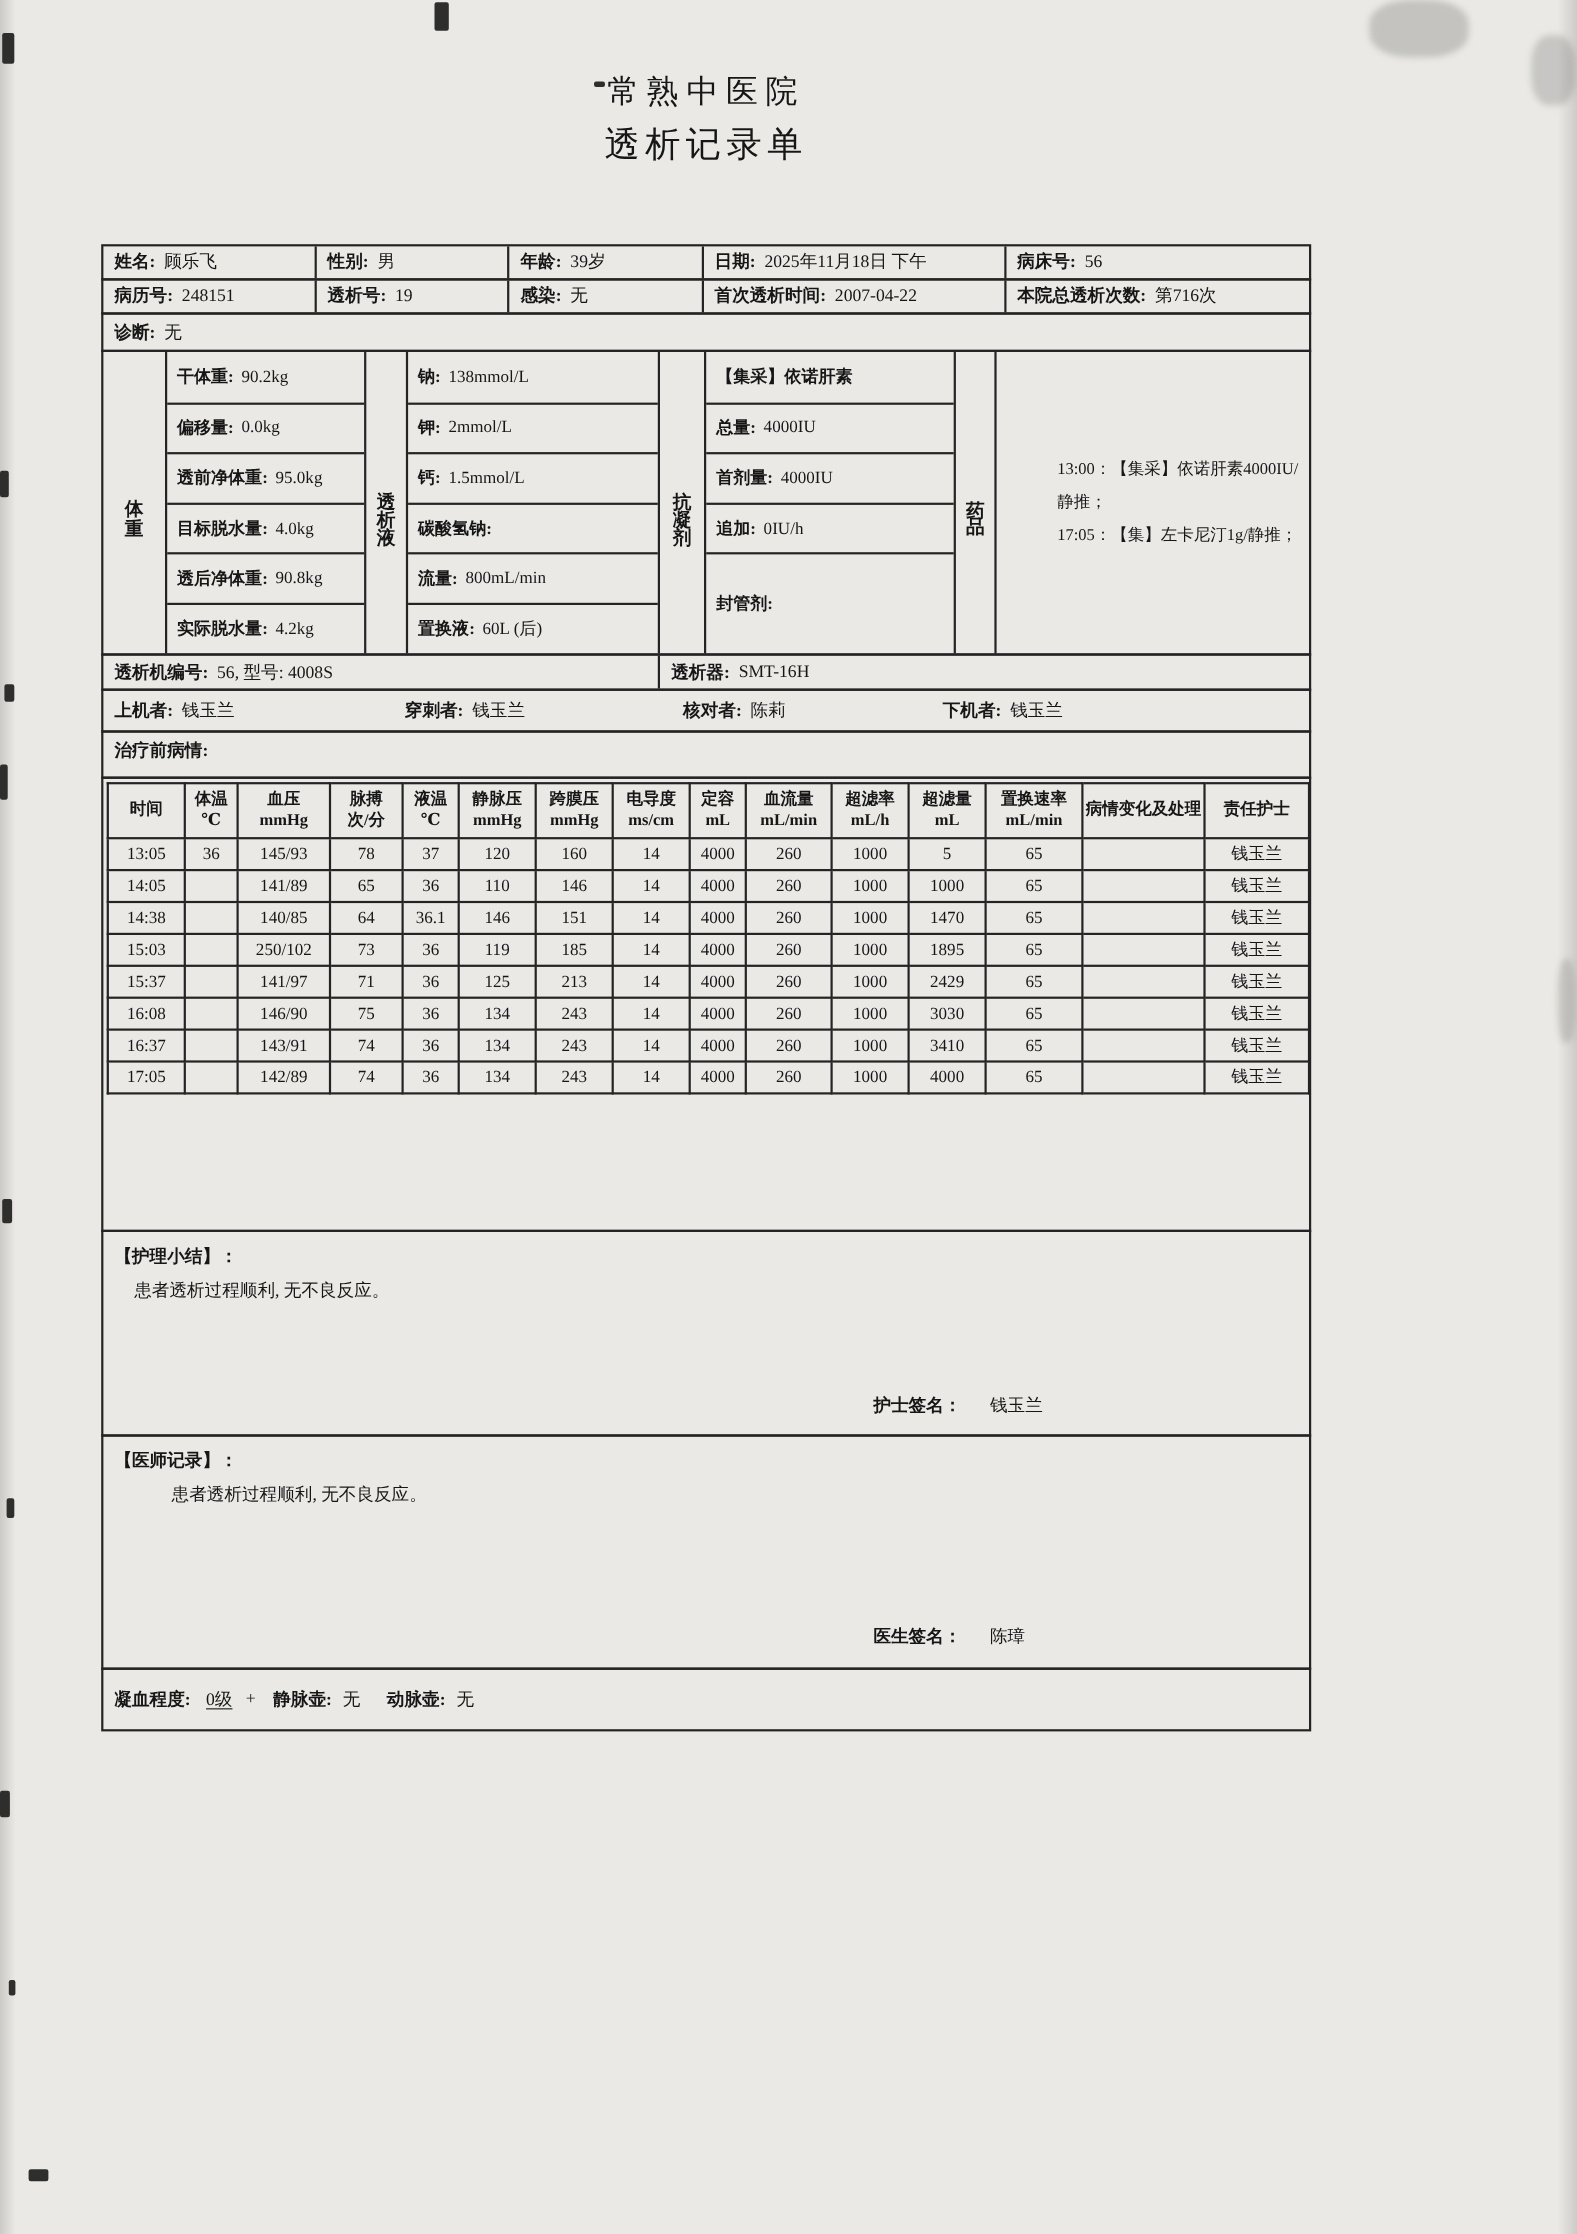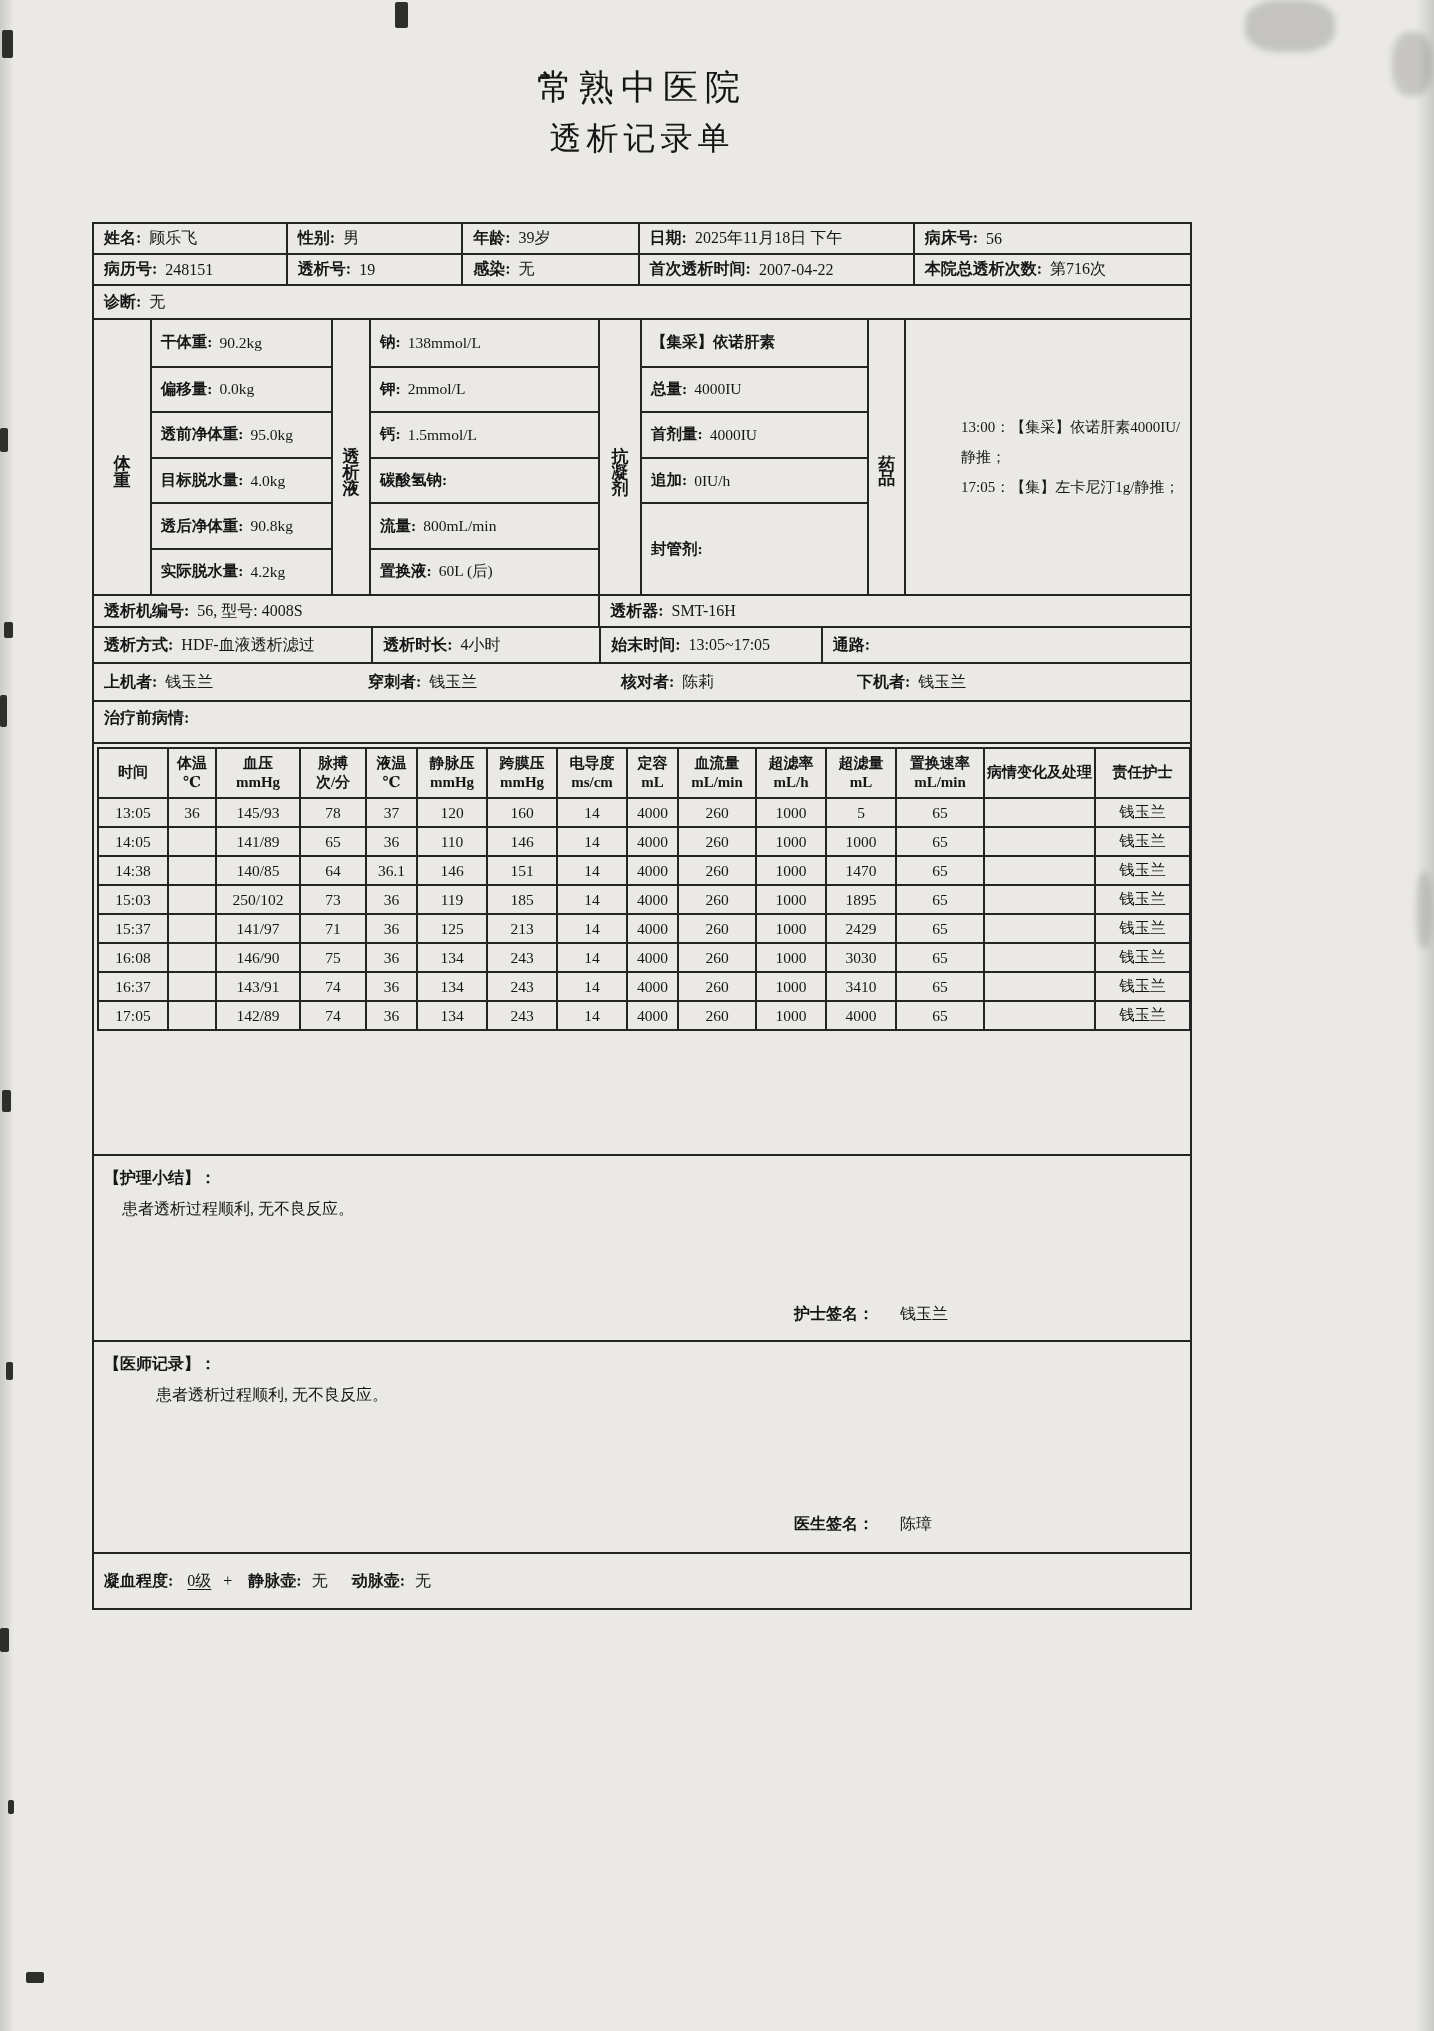--- a/index.html
+++ b/index.html
@@ -14,21 +14,21 @@
     background:linear-gradient(90deg,rgba(60,60,58,.18),rgba(60,60,58,0));pointer-events:none;
   }
   body::after{
     content:"";position:absolute;right:0;top:0;width:18px;height:100%;
     background:linear-gradient(270deg,rgba(80,80,78,.20),rgba(80,80,78,0));pointer-events:none;
   }
   .speck{position:absolute;background:#2e2e2c;border-radius:2px;}
   .smudge{position:absolute;border-radius:40%;filter:blur(3px);}
 
   .title-wrap{position:absolute;left:92px;top:64px;width:1100px;text-align:center;}
-  .title-h1{font-size:35px;letter-spacing:7px;font-weight:500;}
+  .title-h1{font-size:29px;letter-spacing:7px;font-weight:500;}
   .title-h2{font-size:32px;letter-spacing:5px;font-weight:500;margin-top:6px;}
 
   #form{position:absolute;left:92px;top:222px;width:1100px;}
   .box{border:2px solid #242424;box-sizing:border-box;position:relative;background:transparent;}
   .box + .box{margin-top:-2px;}
 
   .lbl{font-weight:600;}
   .val{font-weight:400;}
 
   
@@ -290,40 +290,20 @@
         <span class="lbl">透析机编号:</span>
         <span class="val">56, 型号: 4008S</span>
       </div>
       <div class="cell">
         <span class="lbl">透析器:</span>
         <span class="val">SMT-16H</span>
       </div>
     </div>
   </div>
 
-  <div class="box">
-    <div class="split-grid mode-grid">
-      <div class="cell">
-        <span class="lbl">透析方式:</span>
-        <span class="val">HDF-血液透析滤过</span>
-      </div>
-      <div class="cell">
-        <span class="lbl">透析时长:</span>
-        <span class="val">4小时</span>
-      </div>
-      <div class="cell">
-        <span class="lbl">始末时间:</span>
-        <span class="val">13:05~17:05</span>
-      </div>
-      <div class="cell">
-        <span class="lbl">通路:</span>
-        <span class="val"></span>
-      </div>
-    </div>
-  </div>
 
   <div class="box">
     <div class="ops-row">
       <div class="op-item">
           <span class="lbl">上机者:</span>
           <span class="val">钱玉兰</span>
         </div>
         <div class="op-item">
           <span class="lbl">穿刺者:</span>
           <span class="val">钱玉兰</span>

